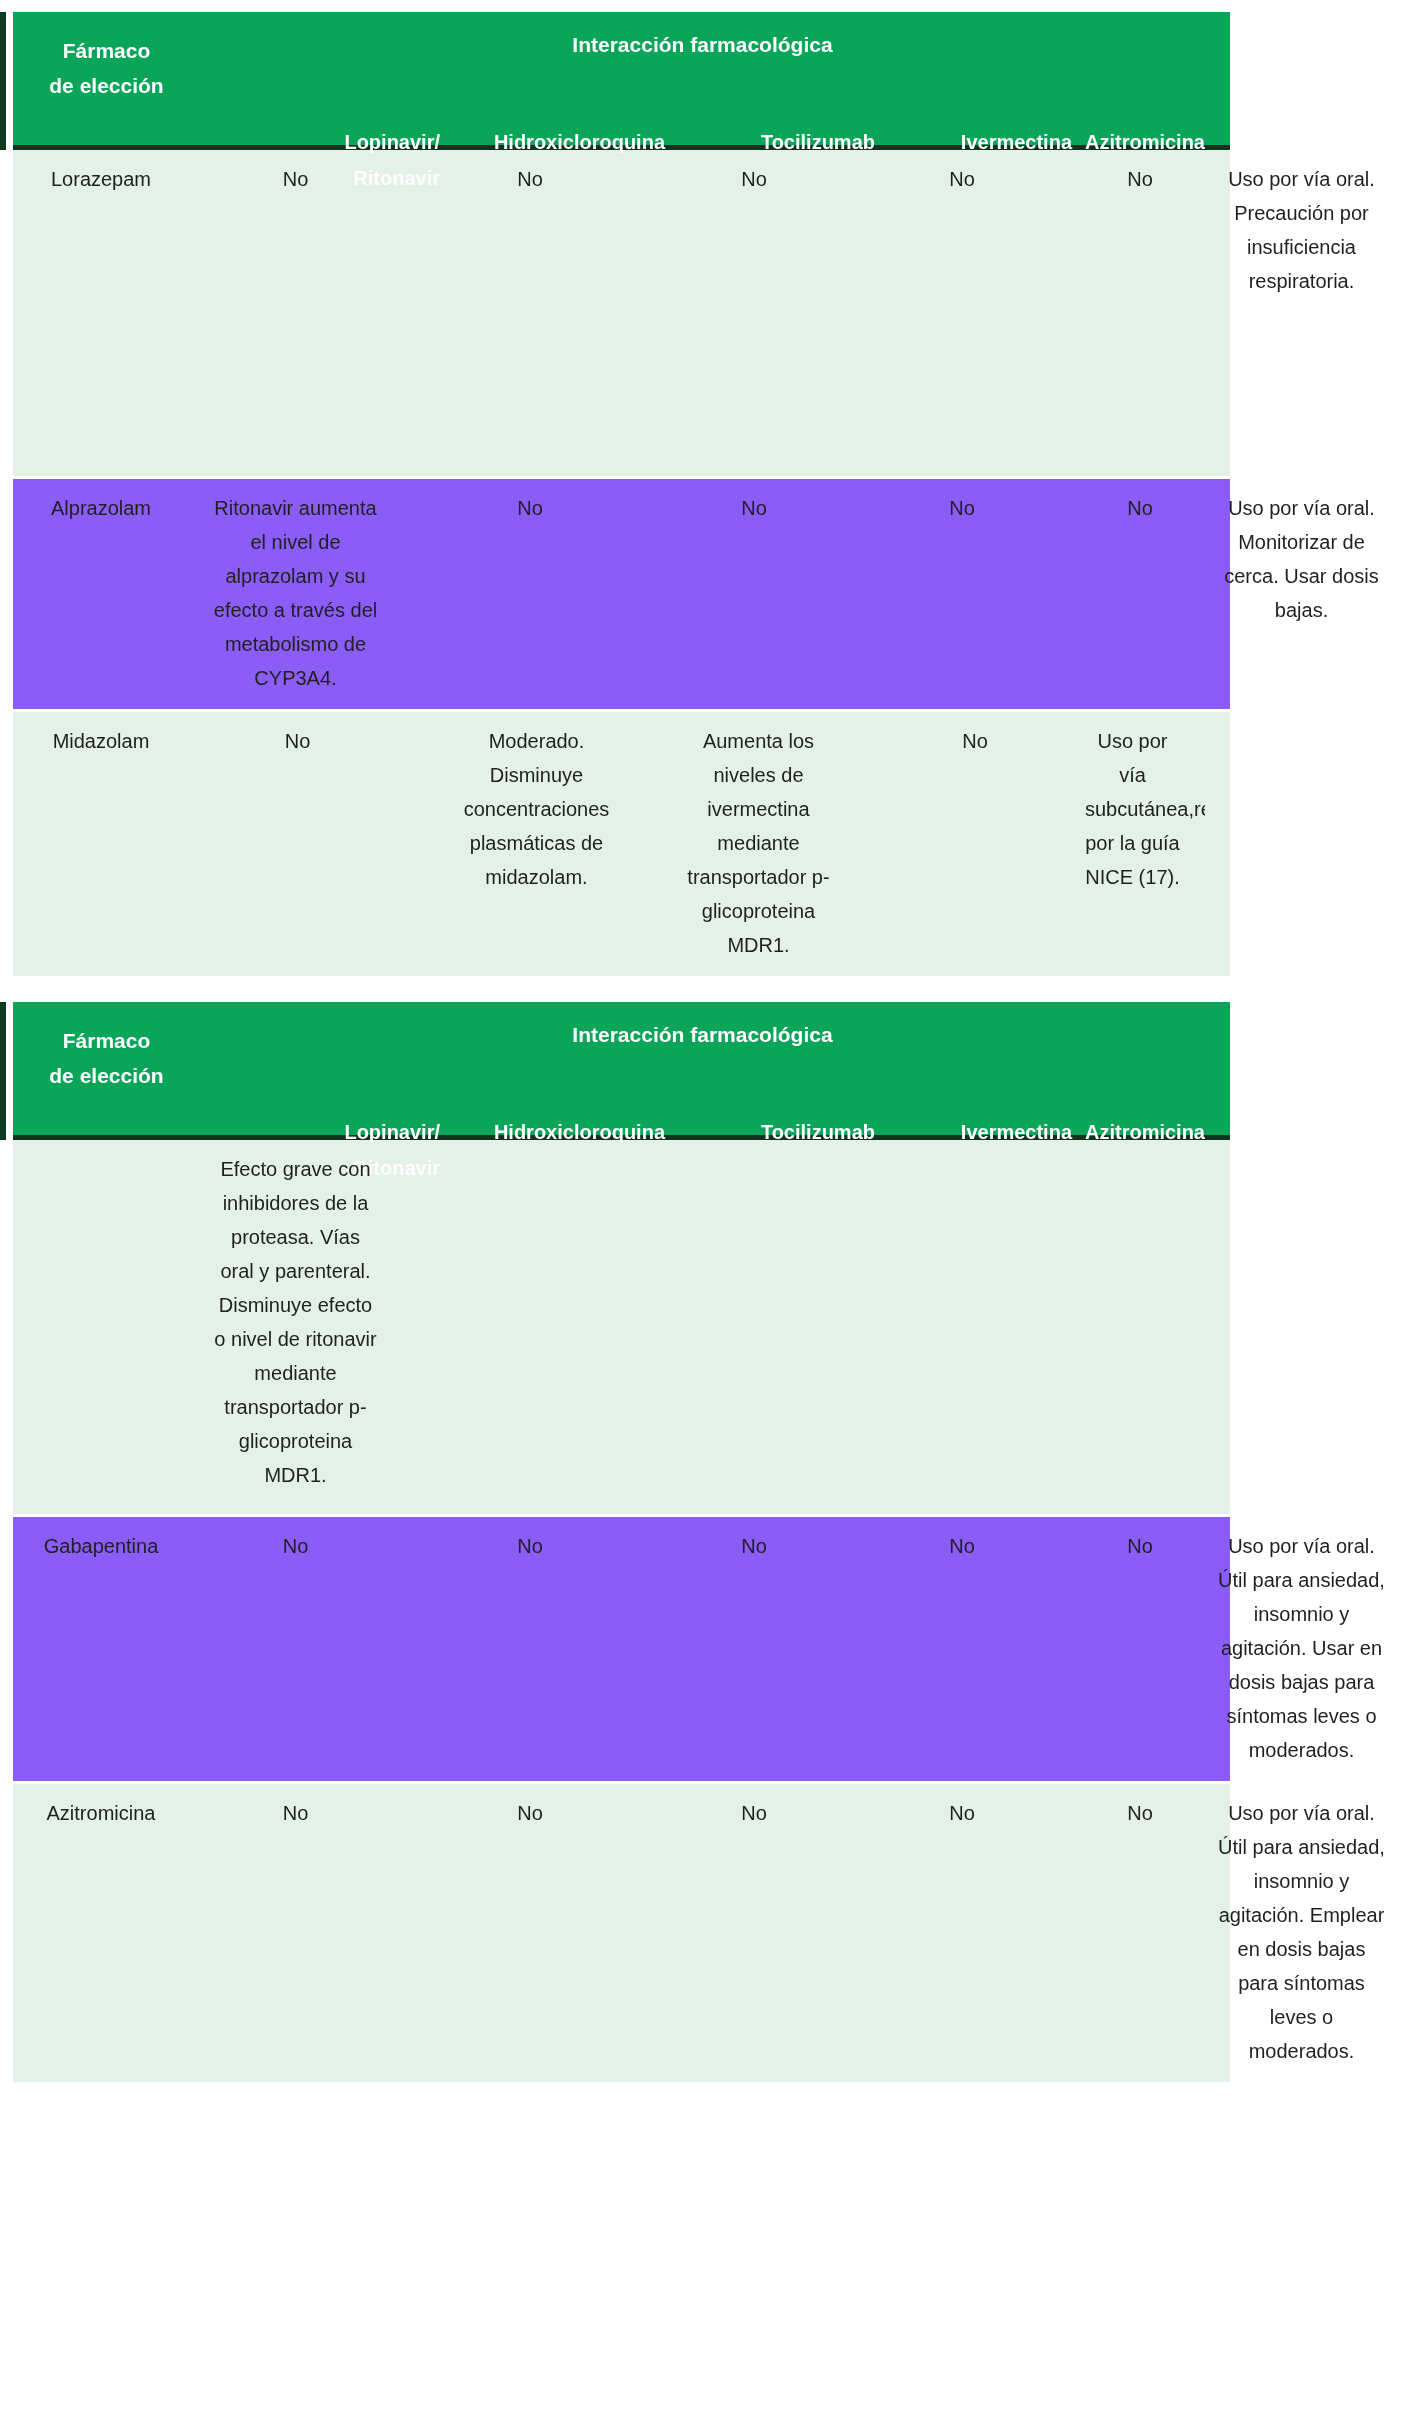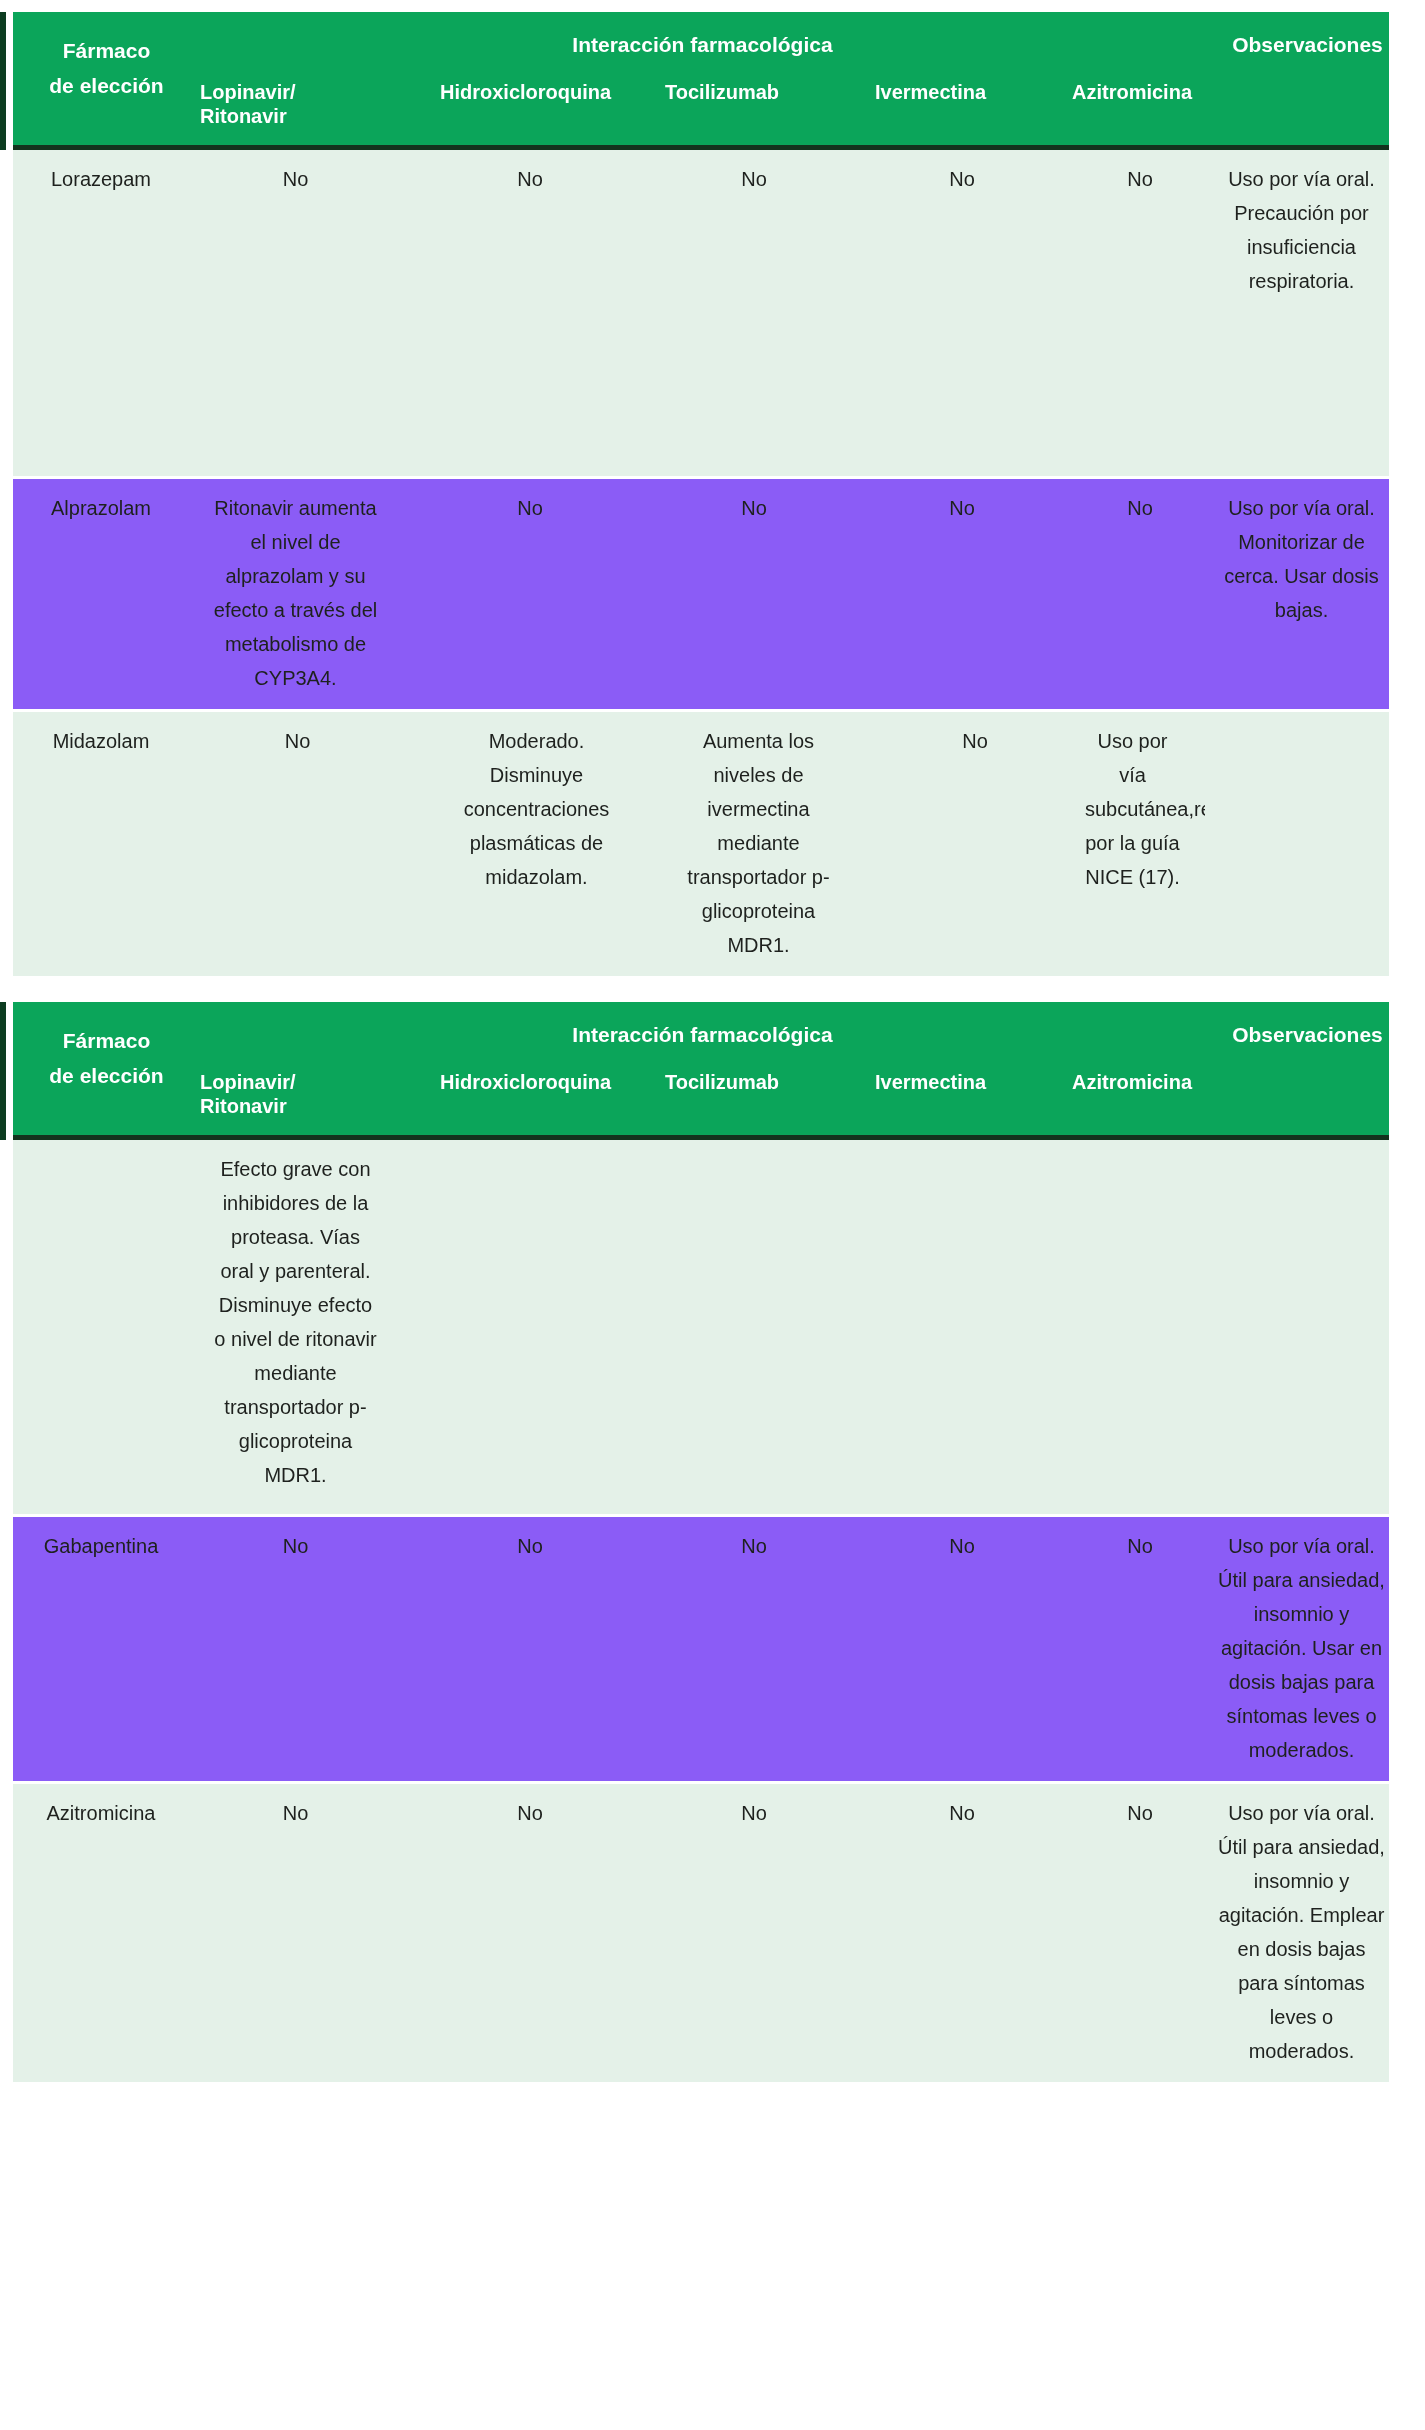--- a/index.html
+++ b/index.html
@@ -1,34 +1,34 @@
 <!DOCTYPE html>
 <html><head>
 <meta charset="utf-8">
 <style>
   html,body{margin:0;padding:0;}
   body{
     width:1425px;height:2430px;background:#ffffff;position:relative;
     font-family:"Liberation Sans", sans-serif;
     -webkit-font-smoothing:antialiased;
   }
-  .table-block{position:absolute;left:13px;width:1376px;}
+  .table-block{position:absolute;left:13px;width:1217px;}
   #table1{top:12px;}
   #table2{top:1002px;}
 
   .thead{
     display:grid;
     grid-template-columns:187px 240px 225px 210px 197px 133px 205px;
     grid-template-rows:62px 71px;
     background:#0ba55a;color:#ffffff;font-weight:bold;
   }
   .h-drug{grid-column:1;grid-row:1/3;text-align:center;padding-top:21px;font-size:21px;line-height:35px;white-space:pre-line;}
   .h-group{grid-column:2/7;grid-row:1;text-align:center;padding-top:21px;font-size:21px;}
   .h-obs{grid-column:7;grid-row:1;text-align:center;padding-top:21px;font-size:21px;}
-  .h-sub{grid-row:2;text-align:left;font-size:20px;line-height:24px;white-space:pre-line;padding-top:6px;}
+  .h-sub{grid-row:2;text-align:right;font-size:20px;line-height:36px;white-space:pre-line;padding-top:6px;margin-top:44px;}
   .h-sub.c2{grid-column:2;}
   .h-sub.c3{grid-column:3;}
   .h-sub.c4{grid-column:4;}
   .h-sub.c5{grid-column:5;}
   .h-sub.c6{grid-column:6;}
 
   .divider{height:5px;background:#14331e;}
 
   .row{
     display:grid;

